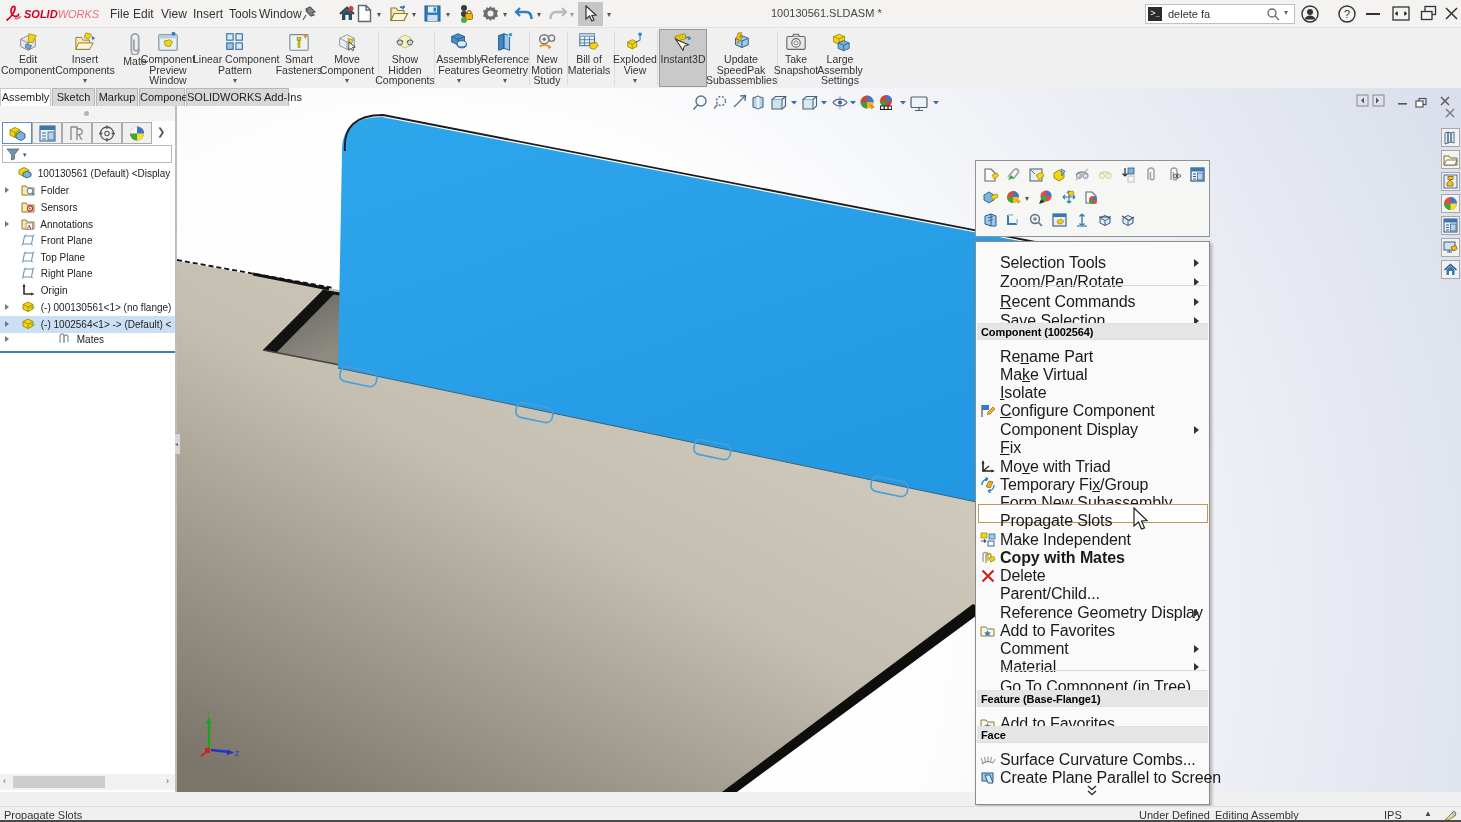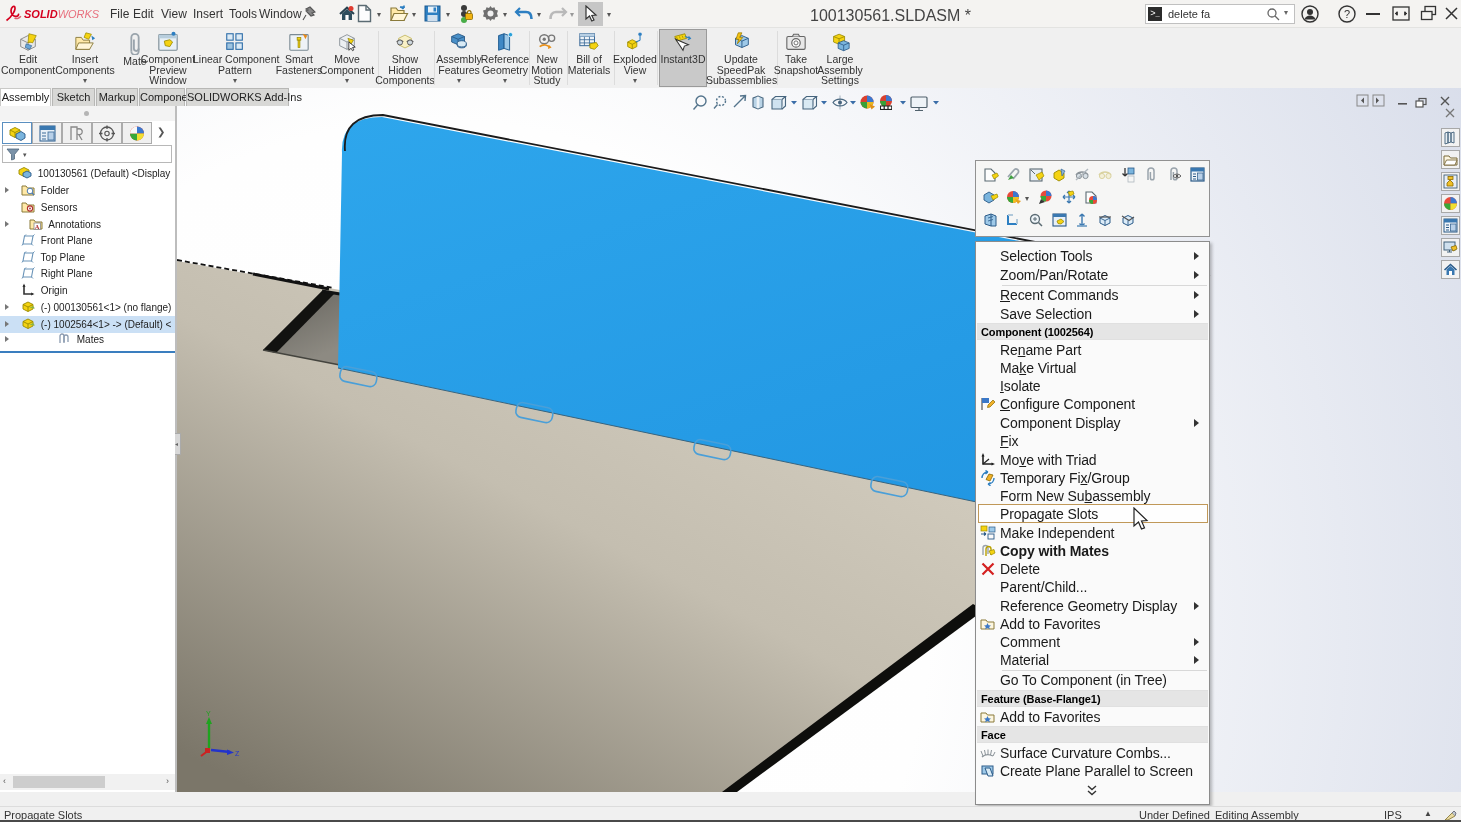--- a/index.html
+++ b/index.html
@@ -2,21 +2,21 @@
 <html><head>
 <meta charset="utf-8">
 <style>
 *{margin:0;padding:0;box-sizing:border-box;}
 html,body{width:1461px;height:822px;overflow:hidden;font-family:"Liberation Sans",sans-serif;}
 #app{position:relative;width:1461px;height:822px;background:#f0f0f0;font-family:"Liberation Sans",sans-serif;}
 .abs{position:absolute;}
 
 #titlebar{position:absolute;left:0;top:0;width:1461px;height:28px;background:#f4f3f1;border-bottom:1px solid #e3e3e1;}
 .menuitem{position:absolute;top:7px;font-size:12px;color:#333;}
-#doctitle{position:absolute;top:7px;left:771px;width:200px;text-align:right;font-size:16px;color:#444;}
+#doctitle{position:absolute;top:7px;left:771px;width:200px;text-align:left;font-size:11px;color:#444;}
 #searchbox{position:absolute;left:1145px;top:4px;width:150px;height:20px;background:#fff;border:1px solid #c0c0c0;}
 
 #ribbon{position:absolute;left:0;top:28px;width:1461px;height:60px;background:#f0f0f0;}
 .ritem{position:absolute;top:0;height:60px;text-align:center;font-size:10.5px;color:#333;line-height:10.5px;white-space:nowrap;}
 .ricon{display:block;margin:3px auto 1px auto;width:22px;height:22px;}
 .rsep{position:absolute;top:3px;height:54px;width:1px;background:#dcdcdc;}
 .rdrop{position:absolute;bottom:2px;left:0;right:0;text-align:center;font-size:8px;color:#555;}
 
 #tabrow{position:absolute;left:0;top:88px;width:1461px;height:18px;background:transparent;z-index:5;}
 .ctab{position:absolute;top:0;height:18px;font-size:11px;color:#222;text-align:center;line-height:17px;background:#d8d8d6;border:1px solid #b7b7b5;border-bottom:none;white-space:nowrap;}
@@ -25,21 +25,21 @@
 #lpanel{position:absolute;left:0;top:106px;width:177px;height:686px;background:#fff;border-right:2px solid #bdbdbd;}
 .ptab{position:absolute;top:16px;width:30px;height:22px;border:1px solid #ababab;background:#f0f0f0;}
 .treerow{position:absolute;left:0;width:172px;height:17px;font-size:10px;color:#222;white-space:nowrap;overflow:hidden;line-height:17px;}
 .tw{display:inline-block;width:14px;height:14px;vertical-align:-3px;margin-right:3px;}
 .arr{position:absolute;left:5px;top:5px;width:0;height:0;border-left:4px solid #777;border-top:3px solid transparent;border-bottom:3px solid transparent;}
 
 #viewport{position:absolute;left:177px;top:88px;width:1284px;height:704px;}
 
 #ctxtoolbar{position:absolute;left:975px;top:160px;width:235px;height:77px;background:#f6f6f5;border:1px solid #919191;}
 #ctxmenu{position:absolute;left:975px;top:241px;width:235px;height:564px;background:#fafafa;border:1px solid #8c8c8c;box-shadow:2px 2px 3px rgba(0,0,0,0.25);}
-.mrow{position:absolute;left:1px;width:231px;height:18px;font-size:14px;color:#1a1a1a;line-height:18px;white-space:nowrap;letter-spacing:-0.1px;}
+.mrow{position:absolute;left:1px;width:231px;height:18px;font-size:16px;color:#1a1a1a;line-height:18px;white-space:nowrap;letter-spacing:-0.1px;margin-top:7px;}
 .mrow .txt{position:absolute;left:23px;top:0;}
 .mrow .sub{position:absolute;right:9px;top:5px;width:0;height:0;border-left:5px solid #333;border-top:4px solid transparent;border-bottom:4px solid transparent;}
 .mhdr{position:absolute;left:1px;width:231px;height:17px;font-size:11px;font-weight:bold;color:#000;line-height:17px;background:#e5e5e5;border-top:1px solid #e0e0e0;border-bottom:1px solid #e0e0e0;letter-spacing:-0.1px;}
 .msep{position:absolute;left:26px;width:205px;height:1px;background:#d8d8d8;}
 .micon{position:absolute;left:3px;top:1px;width:16px;height:16px;}
 
 #mditabs{position:absolute;left:0;top:792px;width:1461px;height:14px;background:#f4f4f4;border-top:1px solid #d9d9d9;}
 #statusbar{position:absolute;left:0;top:806px;width:1461px;height:16px;background:#f0f0f0;border-top:1px solid #dcdcdc;font-size:11px;color:#333;}
 #statusbar .bline{position:absolute;left:0;bottom:0;width:1461px;height:2px;background:#4a4a4a;}
 
@@ -501,21 +501,21 @@
       Folder
     </div>
     <div class="treerow" style="top:93px;">
       <span style="margin-left:21px;"></span><svg class="tw" viewBox="0 0 14 14">
           <path d="M1 12 L1 3 L5 3 L6.5 5 L13 5 L13 12 Z" fill="#ffe9a8" stroke="#8a7a3a" stroke-width="1"></path>
           <circle cx="9" cy="8.5" r="2.6" fill="#fff" stroke="#b03030" stroke-width="1.1"></circle>
           <circle cx="9" cy="8.5" r="0.9" fill="#b03030"></circle>
         </svg>
       Sensors
     </div>
-    <div class="treerow" style="top:110px;padding-left:8px;"><span class="arr" style="top:5px;"></span>
+    <div class="treerow" style="top:110px;"><span class="arr" style="top:5px;"></span>
       <span style="margin-left:21px;"></span><svg class="tw" viewBox="0 0 14 14">
           <path d="M1 12 L1 3 L5 3 L6.5 5 L13 5 L13 12 Z" fill="#ffe9a8" stroke="#8a7a3a" stroke-width="1"></path>
           <rect x="5" y="6" width="6.5" height="6.5" fill="#fff" stroke="#888" stroke-width="0.8"></rect>
           <text x="8.2" y="11.5" font-size="6.5" text-anchor="middle" fill="#b03030" font-weight="bold" font-family="Liberation Serif">A</text>
         </svg>
       Annotations
     </div>
     <div class="treerow" style="top:126px;">
       <span style="margin-left:21px;"></span><svg class="tw" viewBox="0 0 14 14">
           <path d="M3.5 3 L12 3 L10.5 11 L2 11 Z" fill="none" stroke="#6a94b8" stroke-width="1.1"></path>

